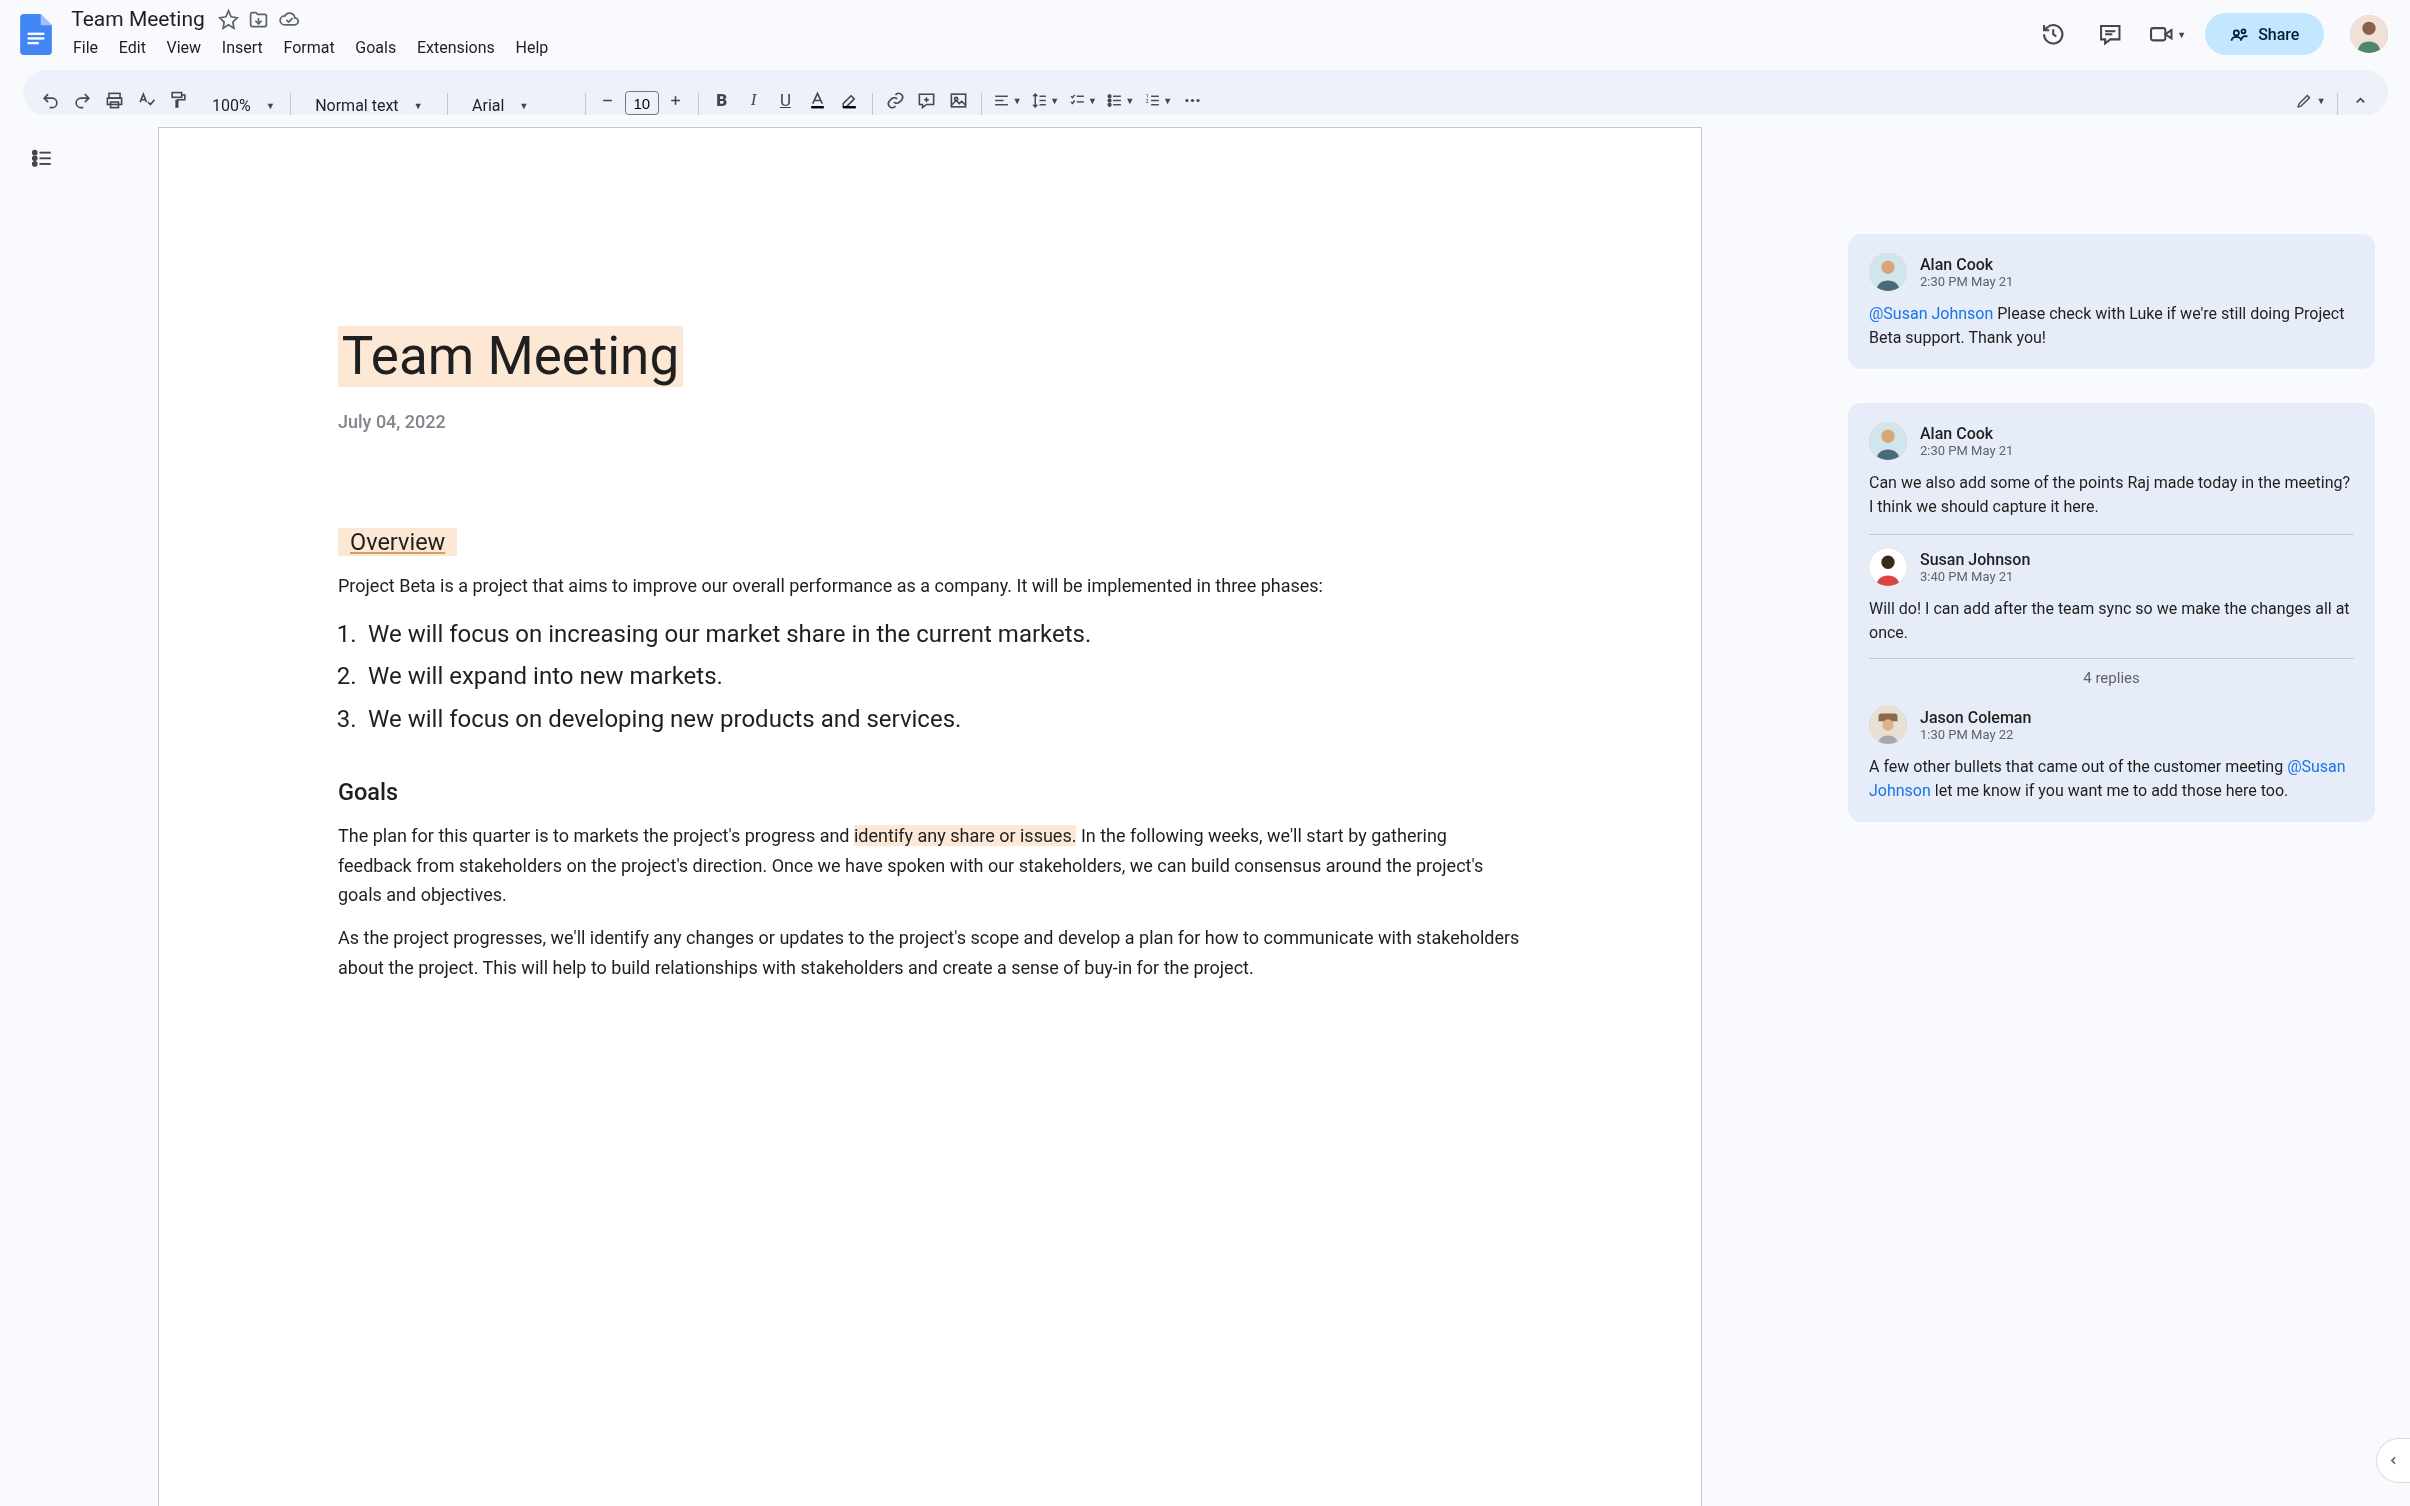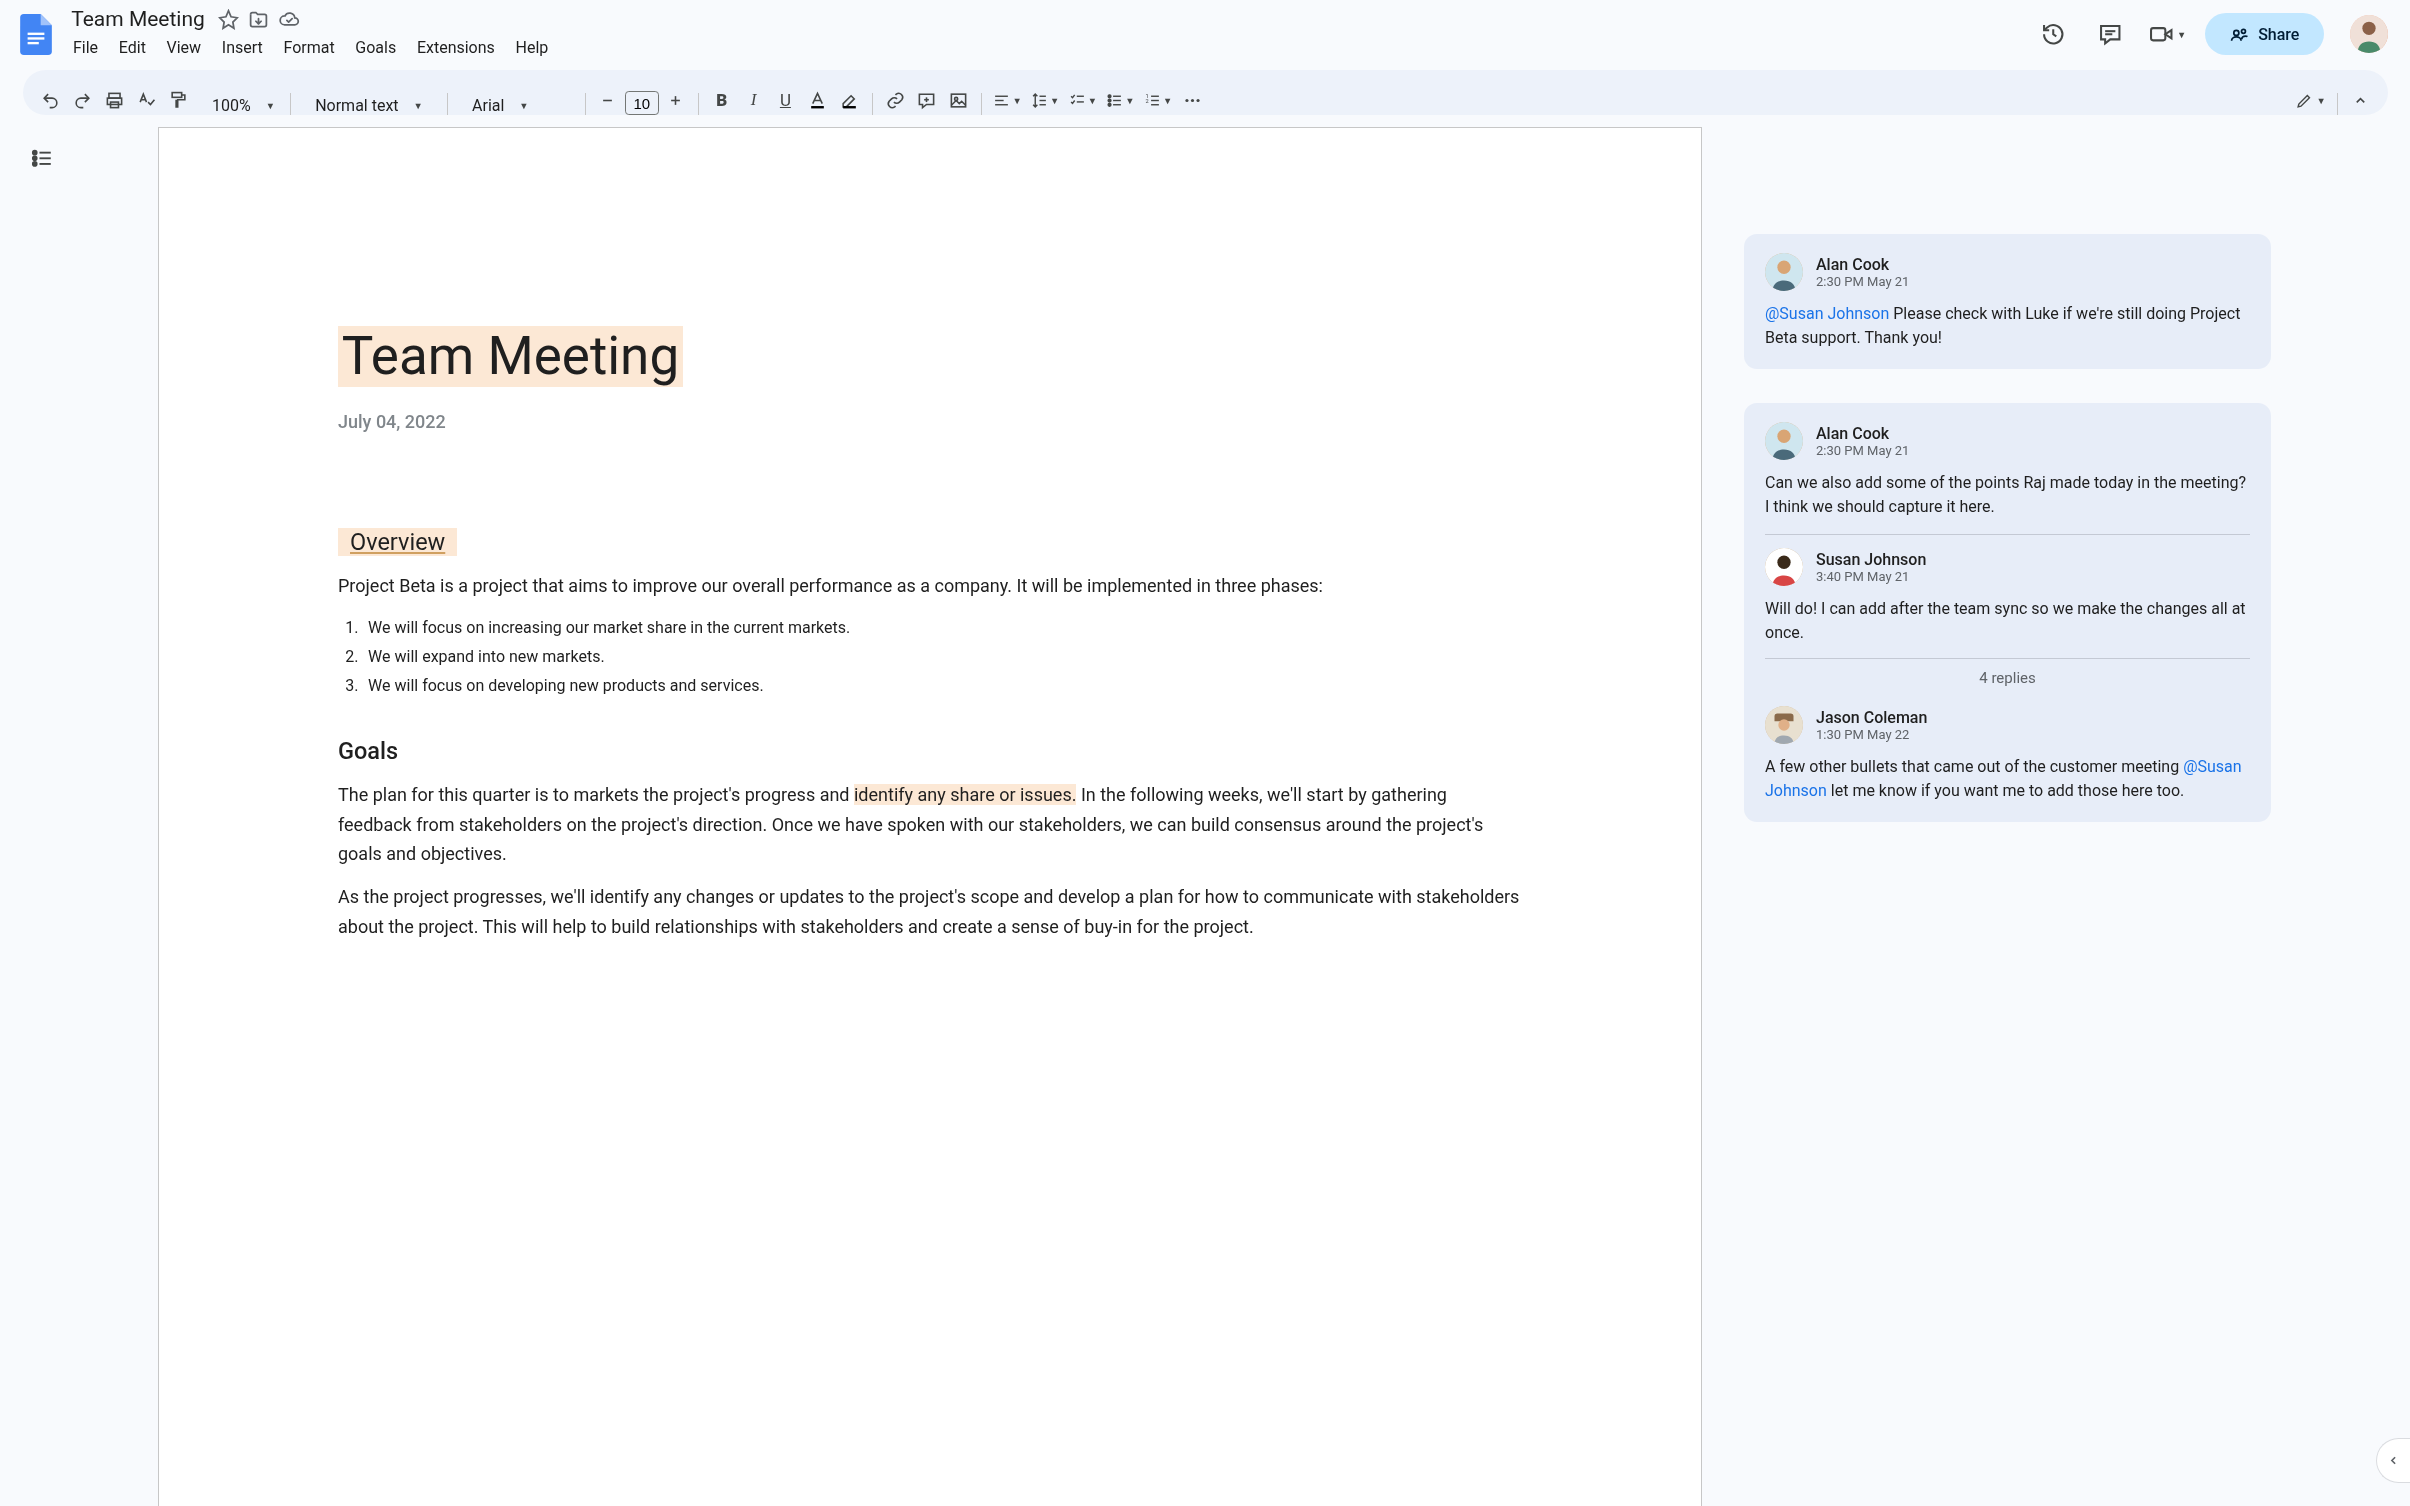--- a/index.html
+++ b/index.html
@@ -108,26 +108,26 @@
     margin-bottom:24.5px;
   }
   .doc-date { font-size:18px;color:#80868b;font-weight:500;margin-bottom:58px;}
   .doc-h2 {
     font-size:23.5px;font-weight:400;color:#1f1f1f;
     margin-bottom:15px; margin-top:38px;
   }
   .doc-h2.hl { background:#fce8d5;display:inline-block;padding:0 12px;text-decoration:underline;text-decoration-color:#d0a060;}
   .doc-p { font-size:18px;line-height:1.65;color:#1f1f1f;margin-bottom:13px;}
   .doc-ol { padding-left:24.5px;margin-bottom:22.6px;}
-  .doc-ol li { font-size:16px;line-height:1.7;color:#1f1f1f;padding-left:5.6px;margin-bottom:1.9px;}
+  .doc-ol li { font-size:24px;line-height:1.7;color:#1f1f1f;padding-left:5.6px;margin-bottom:1.9px;}
   .hl-span { background:#fce8d5;}
   
   .comments-panel {
     position:absolute;
-    left:1744px;
+    left:1848px;
     top:107px;
     width:527px;
     display:flex;flex-direction:column;gap:34px;
   }
   .comment-card {
     background:#e7edf8;
     border-radius:13px;
     padding:19px 21px;
   }
   .comment-head { display:flex;align-items:center;gap:13px;margin-bottom:11.3px;}

